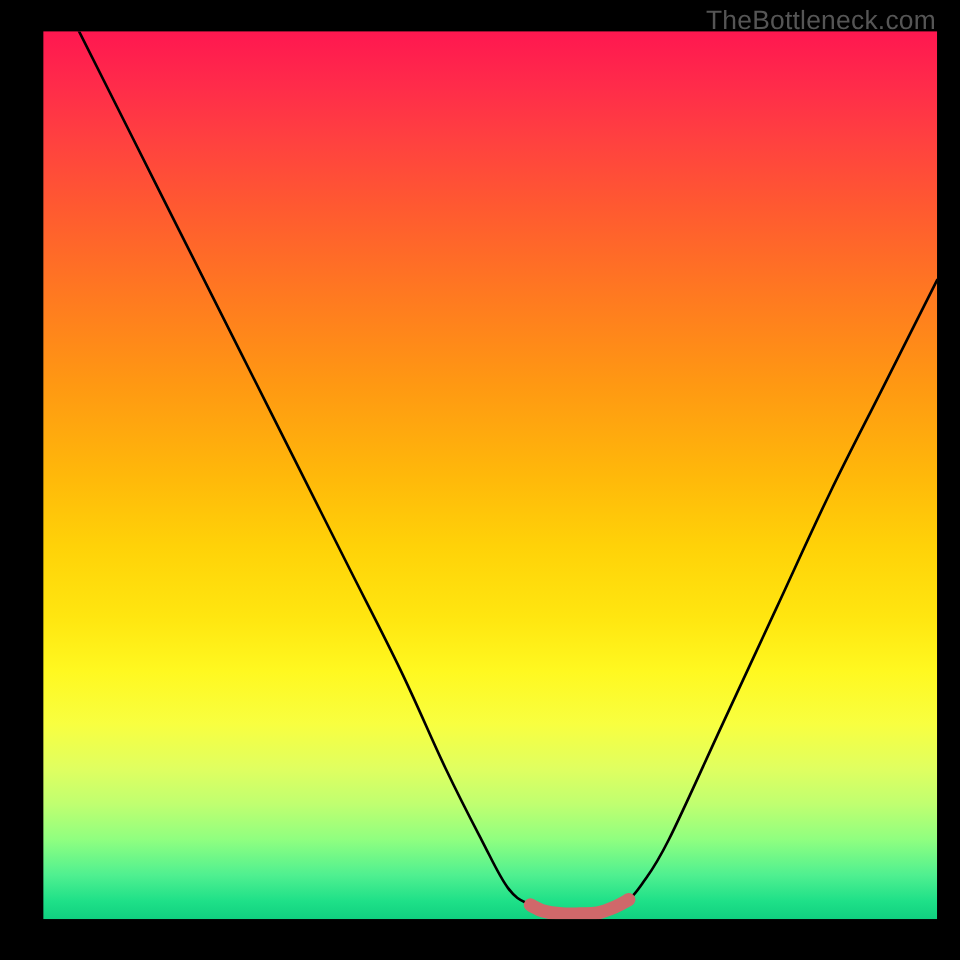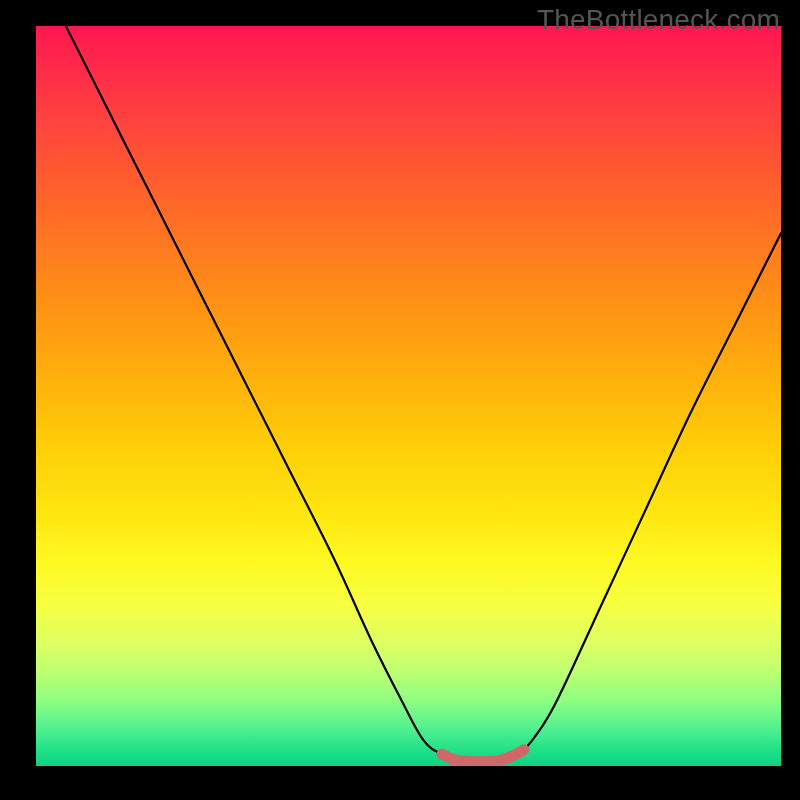--- a/index.html
+++ b/index.html
@@ -9,21 +9,21 @@
     background: #000;
     position: relative;
     font-family: Arial, Helvetica, sans-serif;
     overflow: hidden;
   }
   .watermark {
     position: absolute;
     top: 4px;
     right: 20px;
     color: #555;
-    font-size: 28px;
+    font-size: 22px;
     font-weight: 400;
     z-index: 50;
     letter-spacing: 0.2px;
   }
   .plot-area {
     position: absolute;
     left: 36px;
     top: 26px;
     width: 745px;
     height: 740px;

